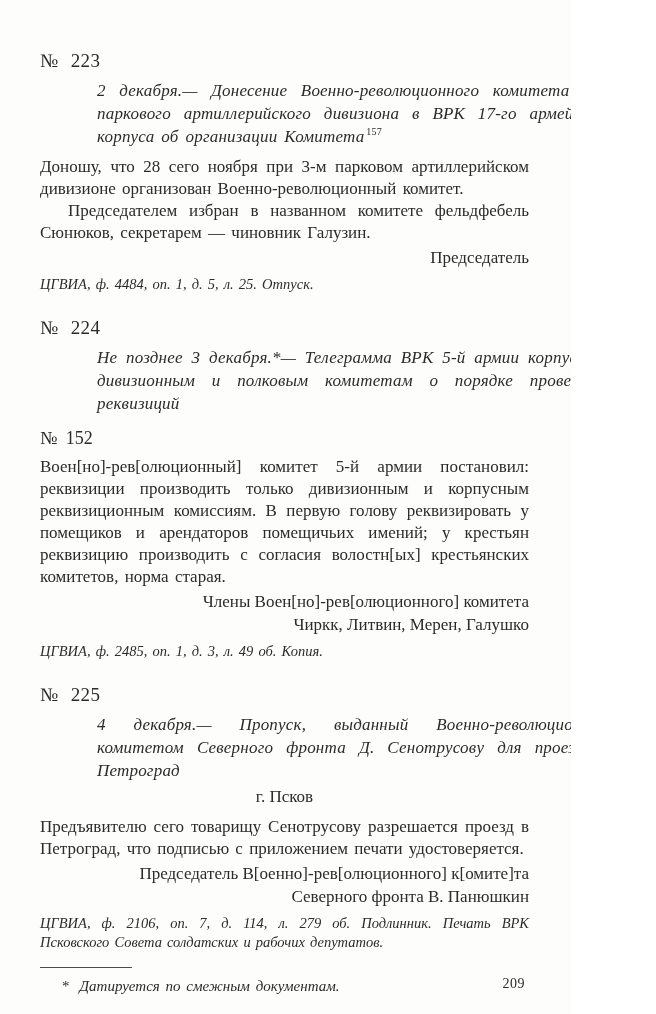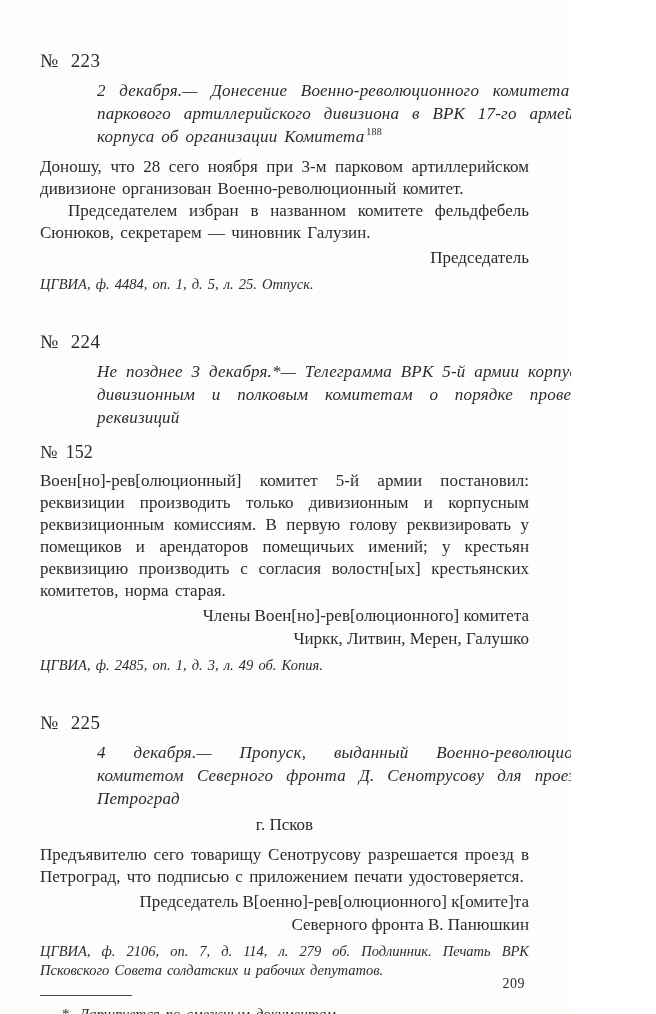--- a/index.html
+++ b/index.html
@@ -12,21 +12,21 @@
     width: 571px;
     height: 1014px;
     box-sizing: border-box;
     background: #fdfdfb;
     color: #2b2b2b;
     font-family: "Liberation Serif", "DejaVu Serif", serif;
     padding: 50px 42px 0 40px;
     overflow: hidden;
   }
   .doc { margin: 0; }
-  .doc + .doc { margin-top: 37px; }
+  .doc + .doc { margin-top: 23px; }
 
   .doc-number {
     font-size: 19px;
     line-height: 21px;
     word-spacing: 7px;
     letter-spacing: 0.4px;
   }
   .doc-heading {
     font-style: italic;
     font-size: 17px;
@@ -105,21 +105,21 @@
     letter-spacing: 0.5px;
   }
 </style>
 </head>
 <body>
 
 <div class="page">
 
   <section class="doc">
     <div class="doc-number">№ 223</div>
-    <div class="doc-heading"><span>2 декабря.— Донесение Военно-революционного комитета 3-го паркового артиллерийского дивизиона в ВРК 17-го армейского корпуса об организации Комитета</span><span class="fn-ref">188</span></div>
+    <div class="doc-heading"><span>2 декабря.— Донесение Военно-революционного комитета 3-го паркового артиллерийского дивизиона в ВРК 17-го армейского корпуса об организации Комитета</span><span class="fn-ref">157</span></div>
     <div class="doc-body">
       <p>Доношу, что 28 сего ноября при 3-м парковом артиллерийском дивизионе организован Военно-революционный комитет.</p>
       <p class="indent">Председателем избран в названном комитете фельдфебель Сюнюков, секретарем — чиновник Галузин.</p>
     </div>
     <div class="sig-block">
       <div class="sig-line">Председатель</div>
     </div>
     <div class="arch-ref">ЦГВИА, ф. 4484, оп. 1, д. 5, л. 25. Отпуск.</div>
   </section>
 

